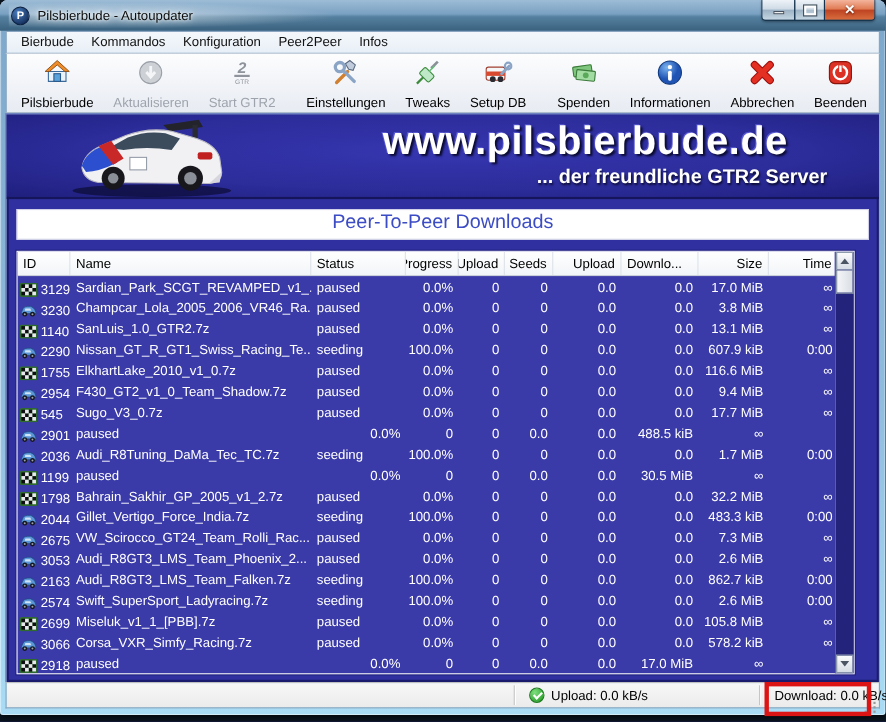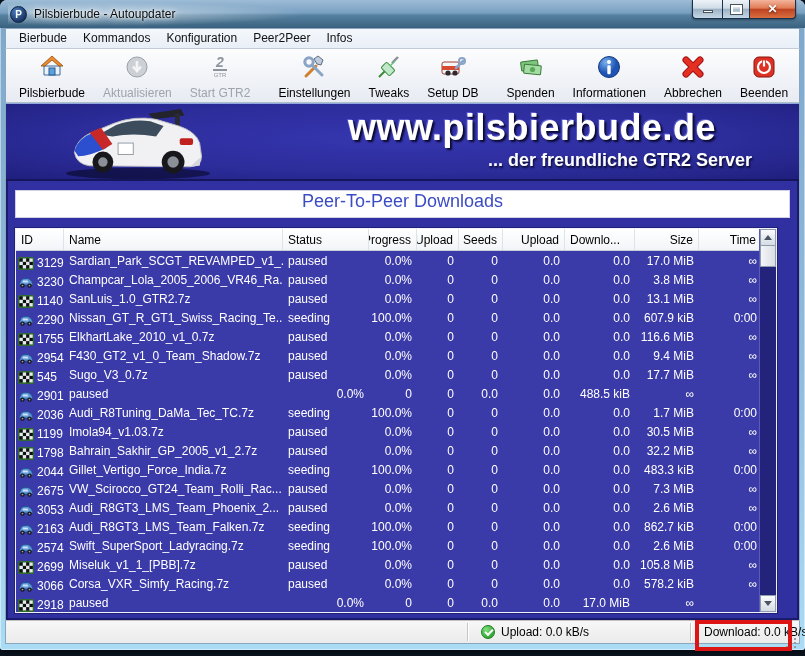--- a/index.html
+++ b/index.html
@@ -602,21 +602,20 @@
                         <rect x="1.5" y="4.8" width="3.3" height="3.3"></rect>
                         <rect x="8.1" y="4.8" width="3.3" height="3.3"></rect>
                         <rect x="4.8" y="8.1" width="3.3" height="3.3"></rect>
                         <rect x="11.4" y="8.1" width="3.3" height="3.3"></rect>
                       </g>
                     </svg>
 
                   </span>
                   <span>1199</span>
                 </div>
-                <div class="td">Imola94_v1.03.7z</div>
                 <div class="td">paused</div>
                 <div class="td r">0.0%</div>
                 <div class="td r">0</div>
                 <div class="td r">0</div>
                 <div class="td r">0.0</div>
                 <div class="td r">0.0</div>
                 <div class="td r">30.5 MiB</div>
                 <div class="td r">∞</div>
               </div>
 

